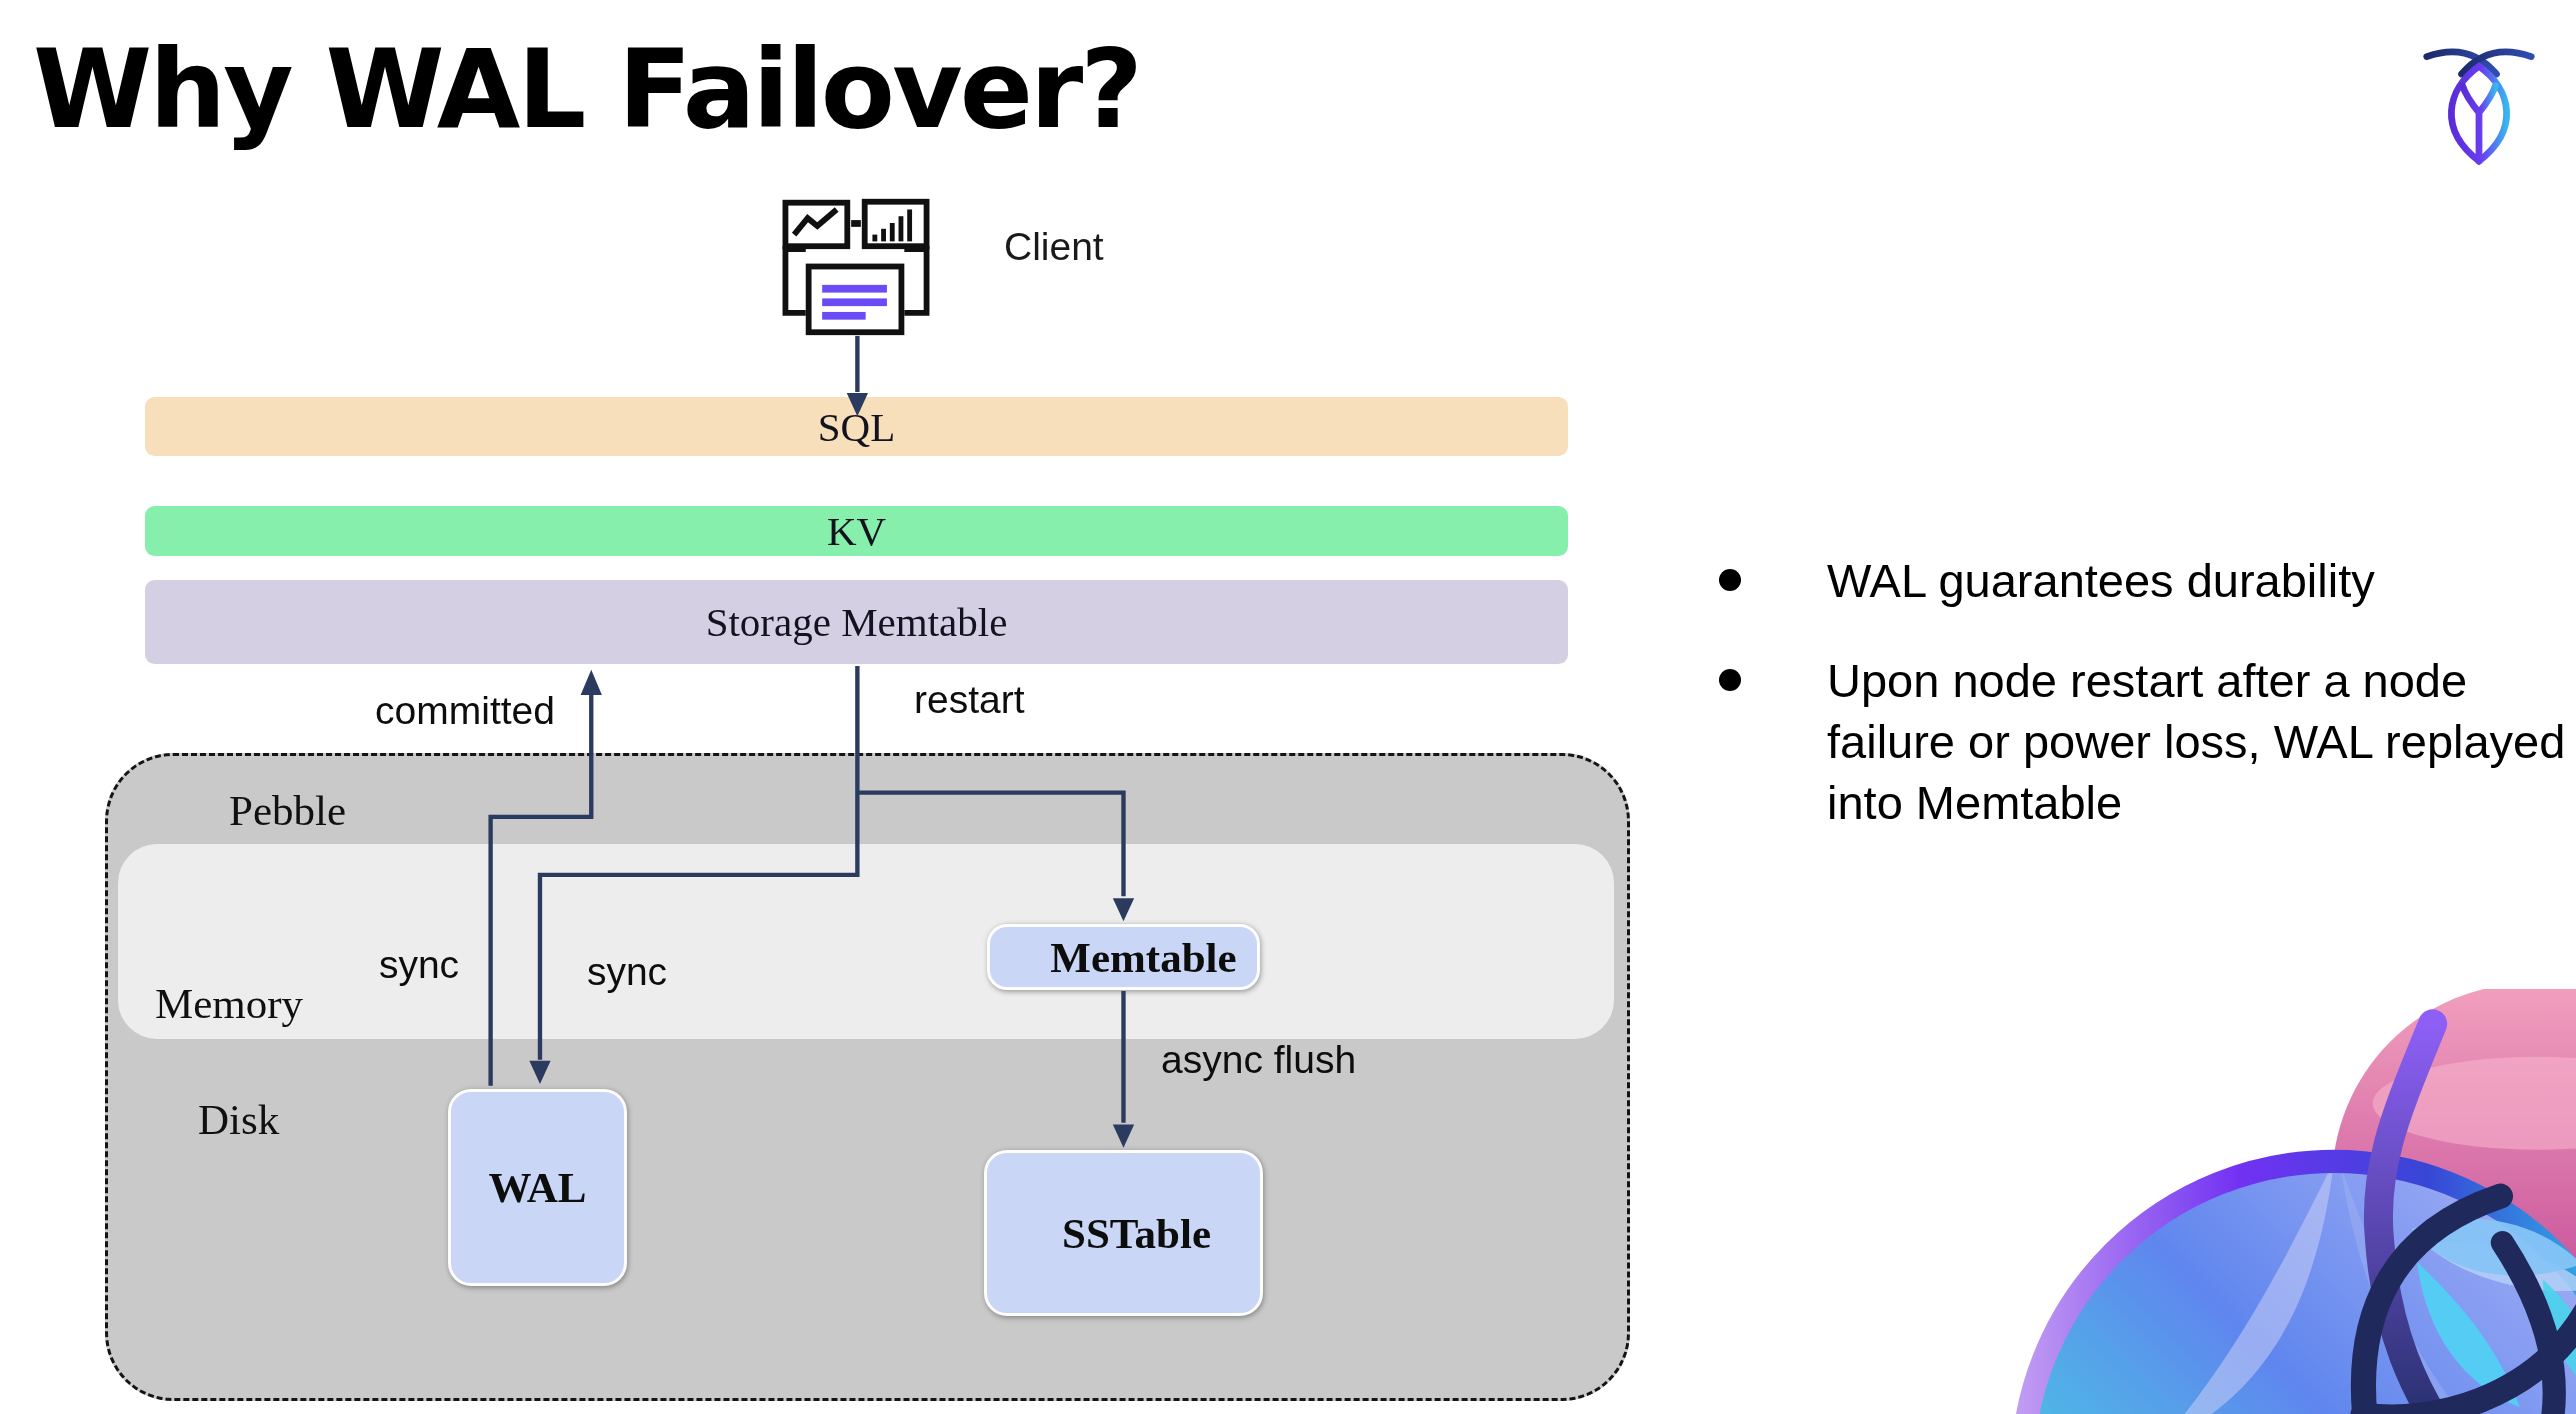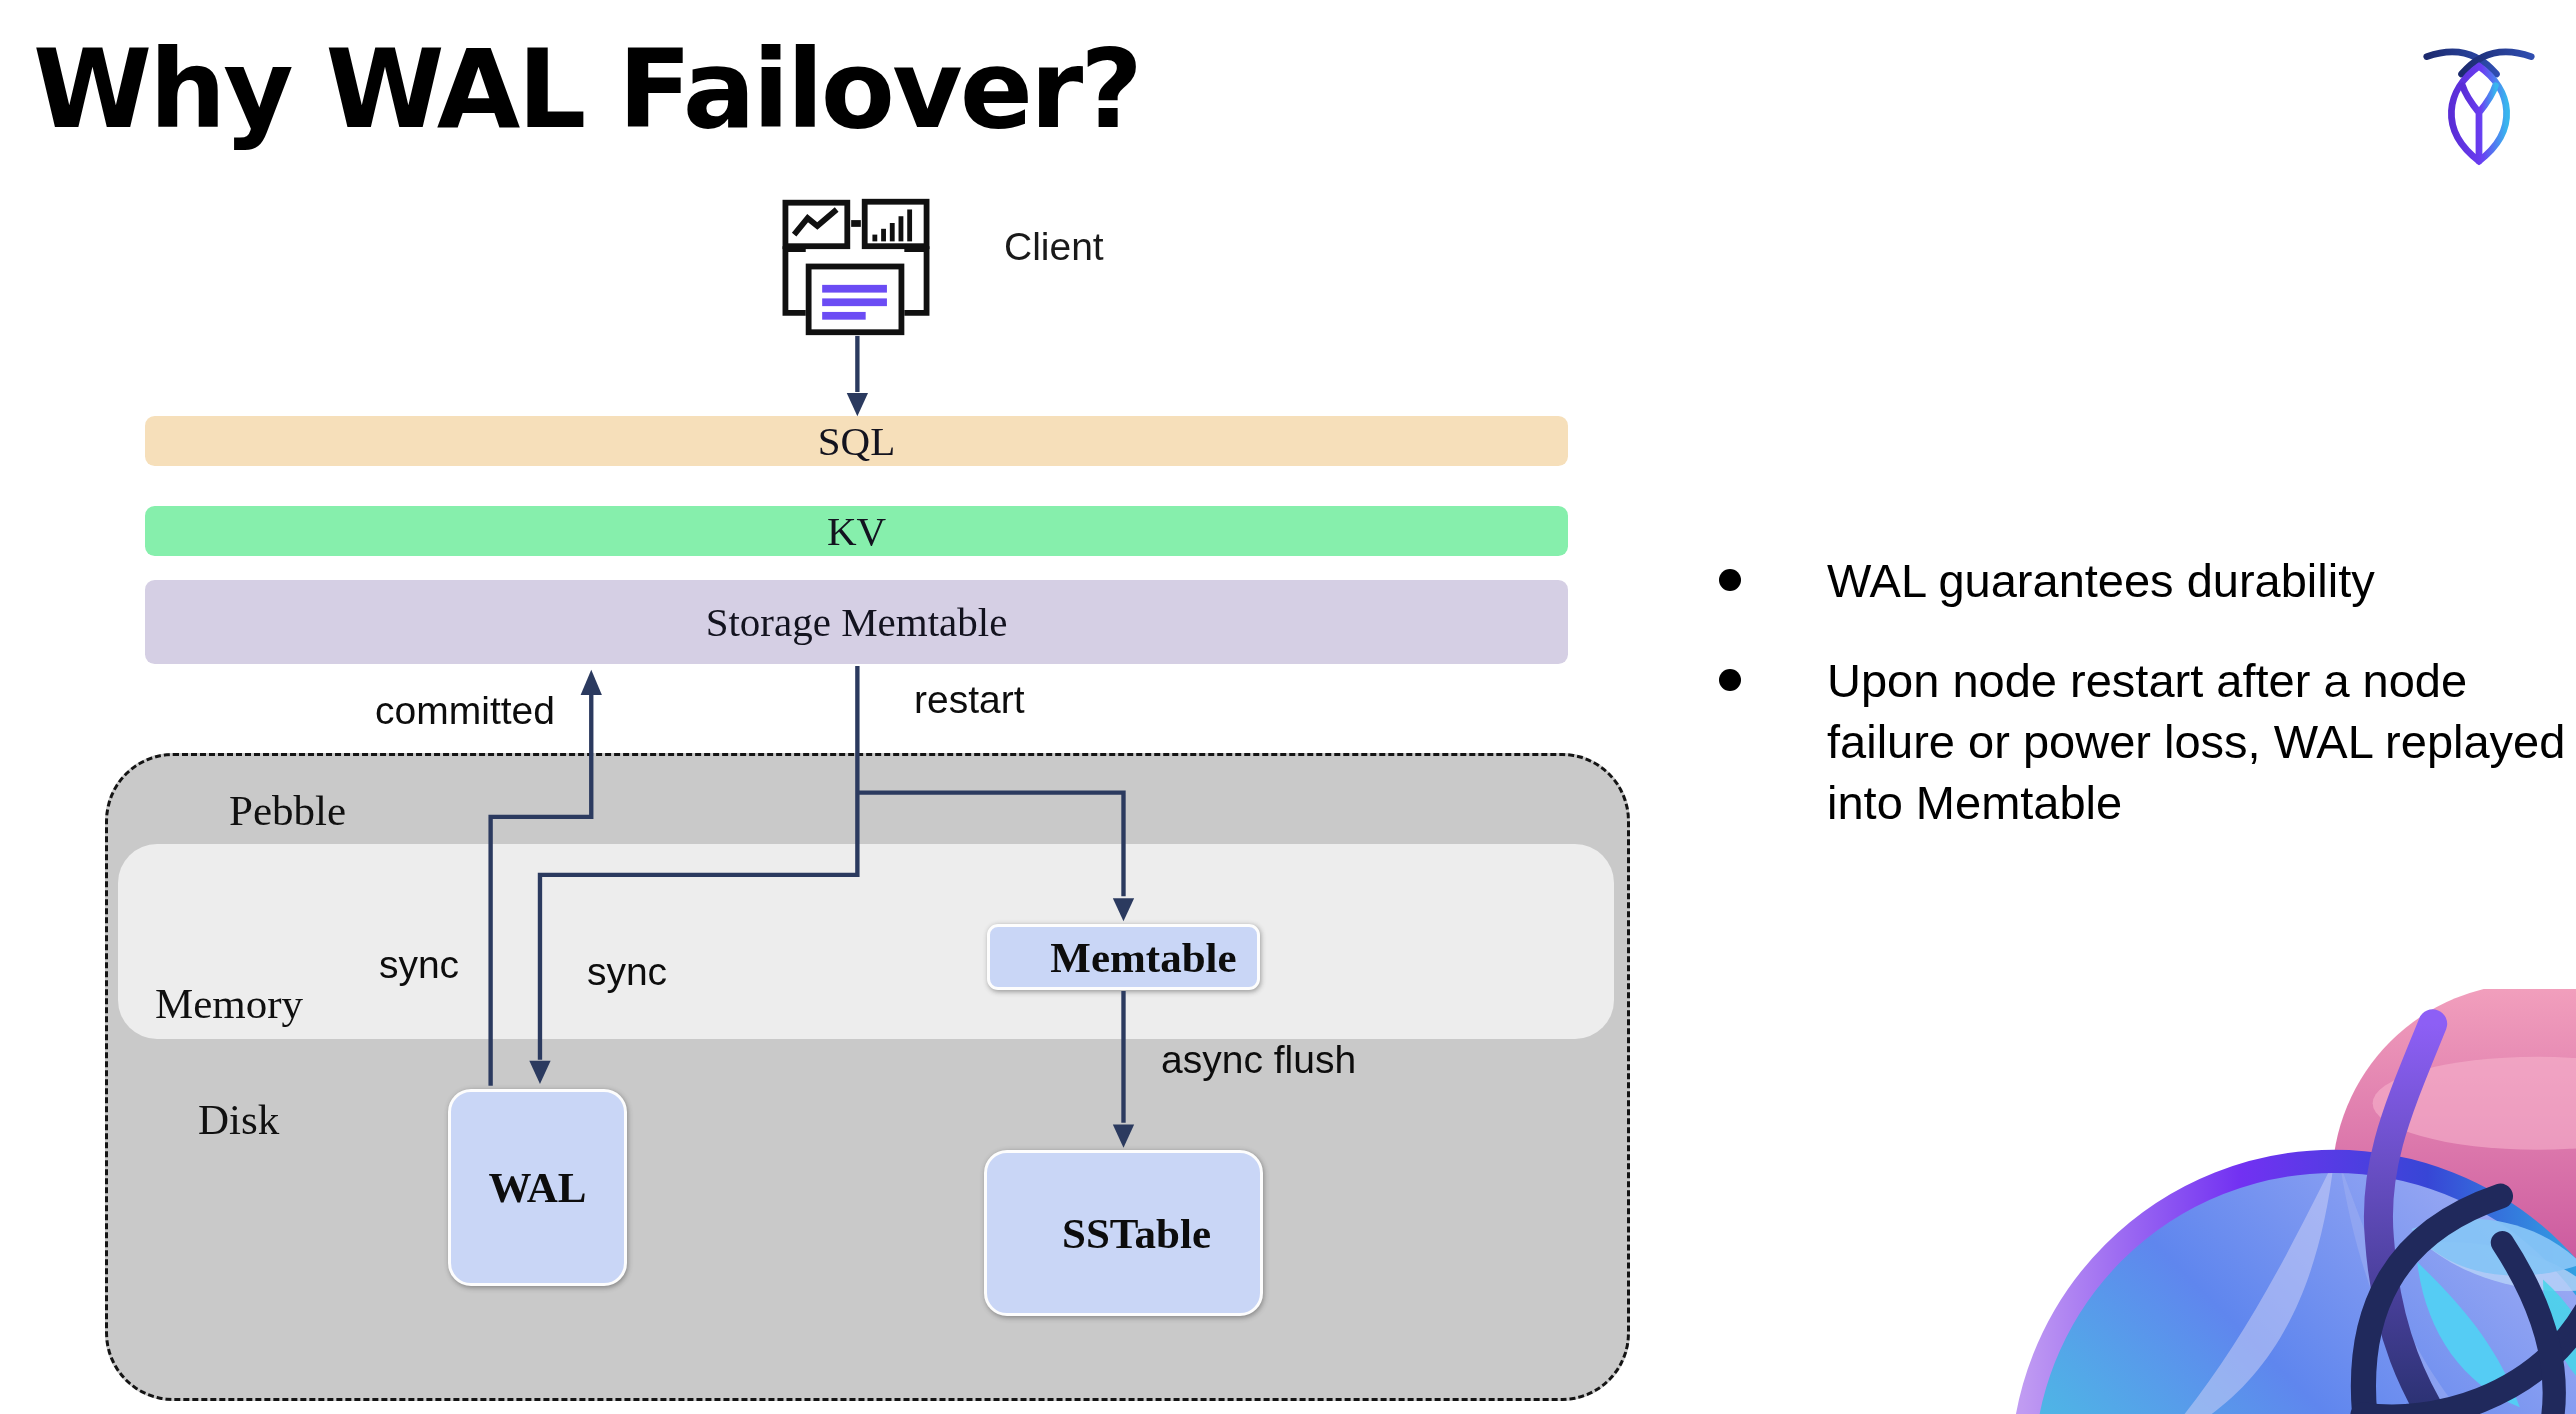--- a/index.html
+++ b/index.html
@@ -7,37 +7,37 @@
        font-family:"Liberation Sans",sans-serif;color:#111;}
   .abs{position:absolute;}
   
   .title{left:33px;top:27px;font-size:108px;font-weight:bold;letter-spacing:-2.9px;color:#000;
          font-family:"DejaVu Sans","Liberation Sans",sans-serif;}
   
   .client-label{left:1004px;top:225px;font-size:39px;color:#1a1a1a;}
   
   .bar{left:145px;width:1423px;border-radius:9.7px;display:flex;align-items:center;justify-content:center;
        font-family:"Liberation Serif",serif;font-size:41px;color:#13131f;}
-  .bar-sql{top:416px;height:50px;background:#f6dfba;}
+  .bar-sql{top:397px;height:59px;background:#f6dfba;}
   .bar-kv{top:506px;height:50px;background:#86efac;}
   .bar-storage{top:580px;height:84px;background:#d5cfe4;}
   
   .pebble{left:105px;top:753px;width:1525px;height:648px;background:#c9c9c9;
           border:3.9px dashed #141414;border-radius:68px;box-sizing:border-box;}
   .memory{left:118px;top:844px;width:1496px;height:195px;background:#ededed;border-radius:39px;}
   .region-label{font-family:"Liberation Serif",serif;font-size:43px;color:#101010;}
   .lbl-pebble{left:205px;top:786px;width:165px;text-align:center;}
   .lbl-memory{left:155px;top:979px;}
   .lbl-disk{left:198px;top:1095px;}
   
   .bluebox{background:#c9d6f6;border:3.9px solid #fdfdfd;border-radius:23px;box-sizing:border-box;
            box-shadow:1px 1.9px 5.8px rgba(60,60,60,.45);display:flex;align-items:center;justify-content:center;
            font-family:"Liberation Serif",serif;font-weight:bold;font-size:43px;color:#0d0d0d;}
   .box-wal{left:448px;top:1089px;width:179px;height:197px;}
-  .box-memtable{left:987px;top:924px;width:273px;height:66px;border-radius:11px;padding-left:40px;}
+  .box-memtable{left:987px;top:924px;width:273px;height:66px;border-radius:20px;padding-left:40px;}
   .box-sstable{left:984px;top:1150px;width:279px;height:166px;padding-left:26px;}
   
   .edge-label{font-size:39px;color:#0d0d0d;}
   .lbl-committed{left:344px;top:689px;width:242px;text-align:center;}
   .lbl-commit{left:914px;top:678px;}
   .lbl-sync-left{left:361px;top:943px;width:116px;text-align:center;}
   .lbl-sync-right{left:569px;top:950px;width:116px;text-align:center;}
   .lbl-async{left:1161px;top:1038px;width:252px;}
   
   .bullets{left:1699px;top:538px;width:871px;list-style:none;margin:12px;padding:0;}

